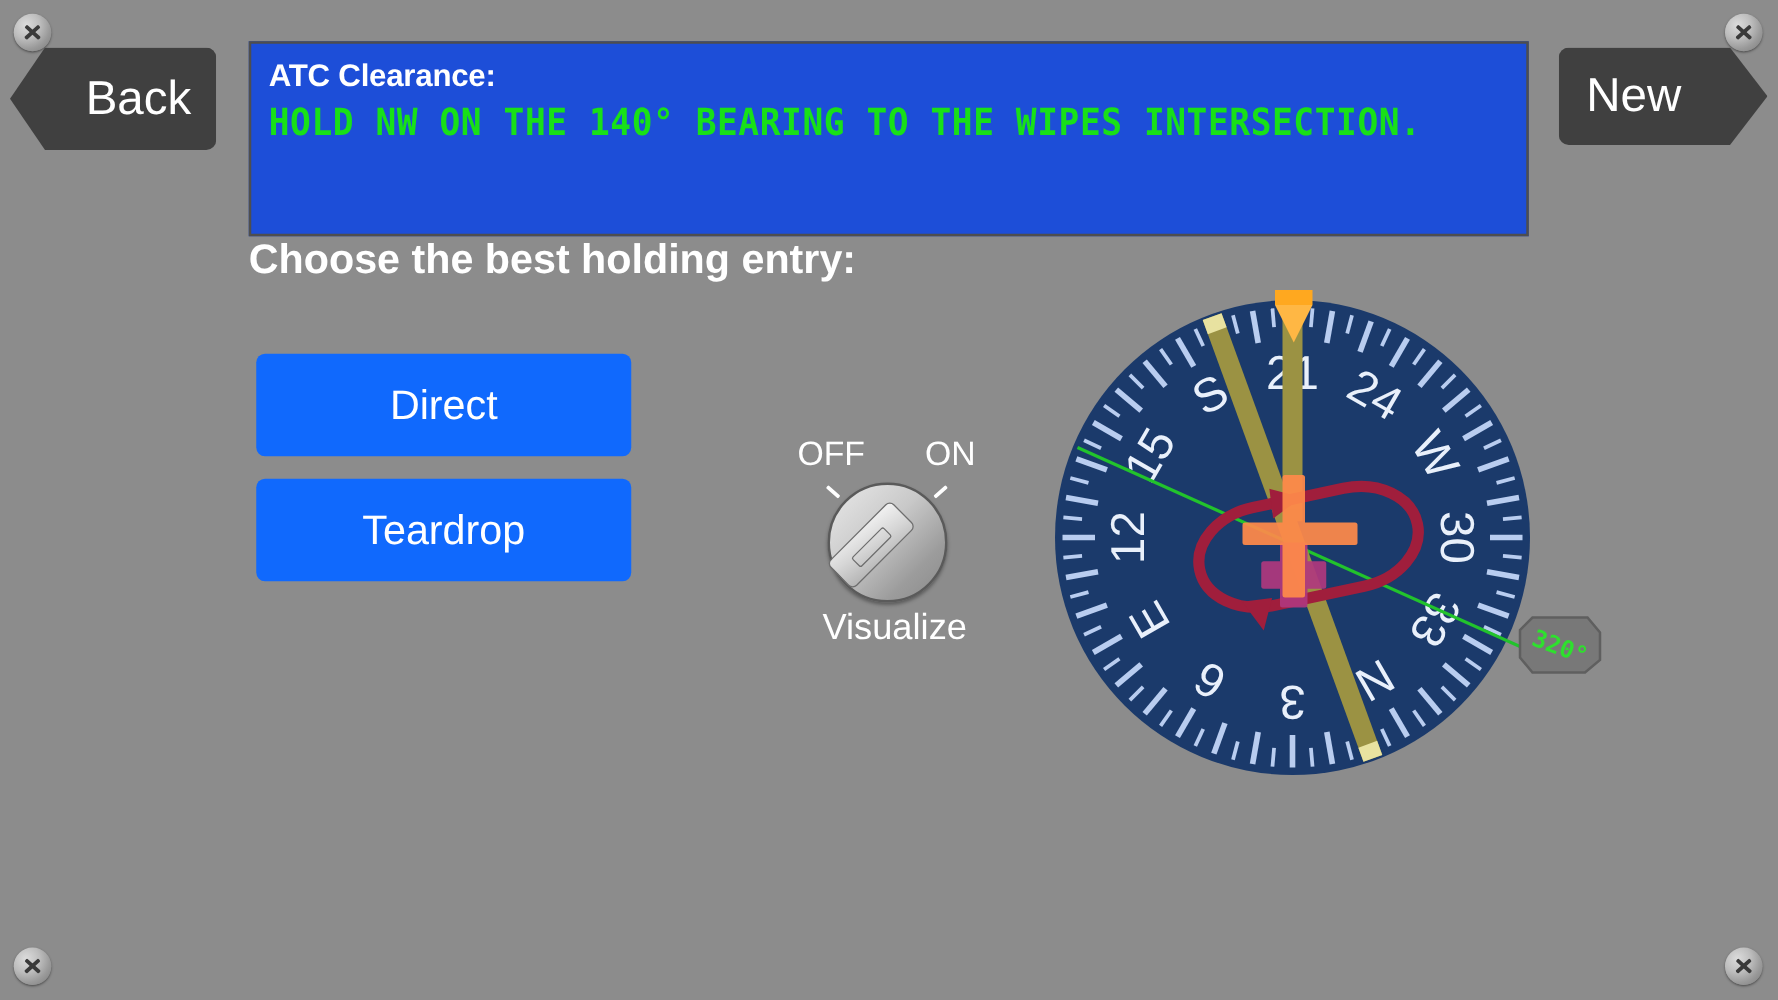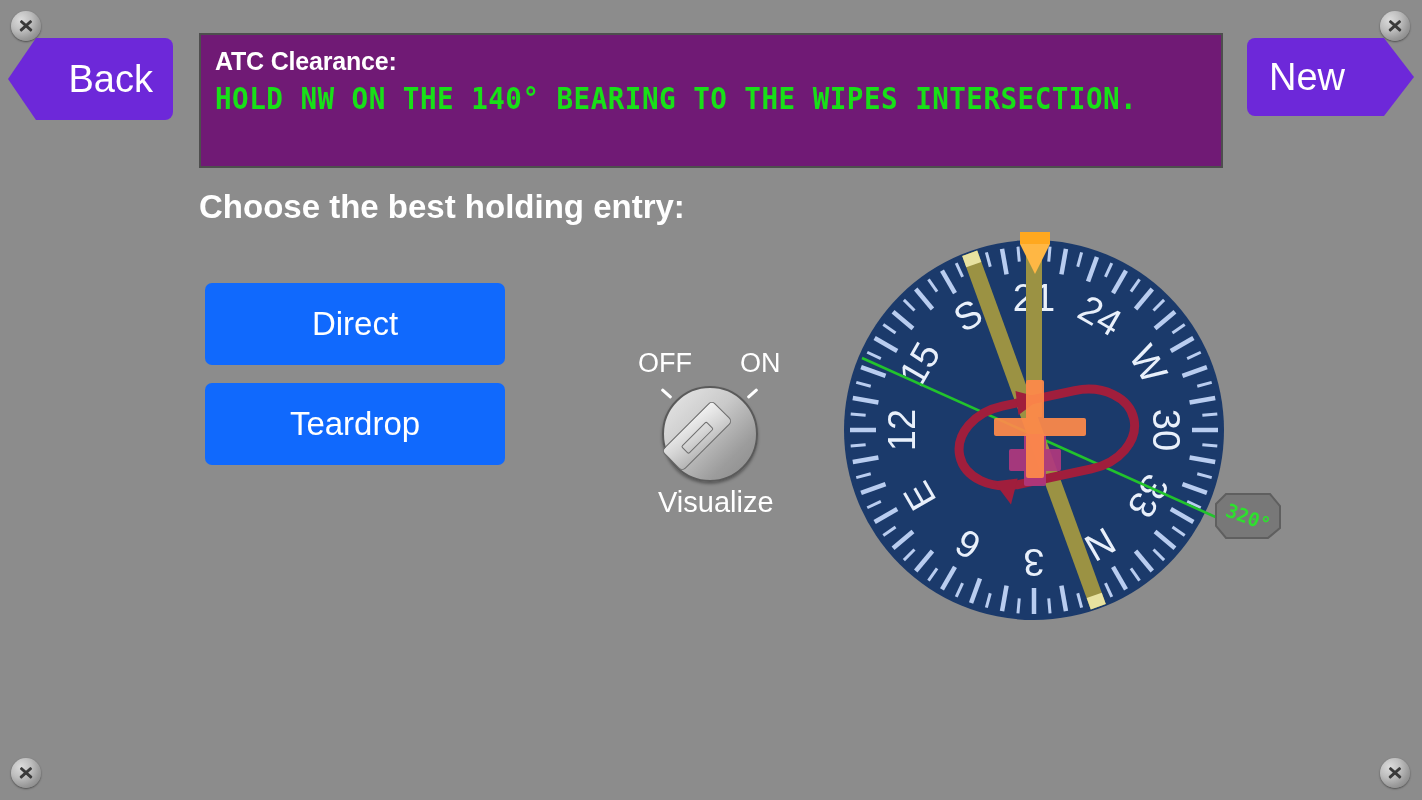--- a/index.html
+++ b/index.html
@@ -23,40 +23,40 @@
   }
   .screw::before{transform:translate(-50%,-50%) rotate(42deg);}
   .screw::after{transform:translate(-50%,-50%) rotate(-42deg);}
   #screw-tl{left:11px;top:11px;}
   #screw-tr{left:1380px;top:11px;}
   #screw-bl{left:11px;top:758px;}
   #screw-br{left:1380px;top:758px;}
 
   
   .pennant{
-    position:absolute;background:#6d28d9;display:flex;align-items:center;
+    position:absolute;background:#404040;display:flex;align-items:center;
     color:#fff;font-size:38px;
   }
   #back-button{
     left:8px;top:38px;width:165px;height:82px;
     clip-path:polygon(28px 0,100% 0,100% 100%,28px 100%,0 50%);
     justify-content:flex-end;padding-right:20px;box-sizing:border-box;
     border-radius:0 8px 8px 0;
   }
   #new-button{
     left:1247px;top:38px;width:167px;height:78px;
     clip-path:polygon(0 0,calc(100% - 30px) 0,100% 50%,calc(100% - 30px) 100%,0 100%);
     justify-content:flex-start;padding-left:22px;box-sizing:border-box;
     border-radius:8px 0 0 8px;
   }
 
   
   #atc-panel{
-    position:absolute;left:199px;top:33px;width:1024px;height:135px;
-    background:#701a75;border:2px solid #4e4e4e;box-sizing:border-box;
+    position:absolute;left:199px;top:33px;width:1024px;height:156px;
+    background:#1d4ed8;border:2px solid #4e4e4e;box-sizing:border-box;
     padding:12px 14px;
   }
   #atc-label{color:#fff;font-size:25px;font-weight:bold;letter-spacing:-0.2px;}
   #atc-message{
     color:#18e018;font-size:30px;margin-top:5px;letter-spacing:0.5px;
     font-family:"DejaVu Sans Mono", monospace;
     font-weight:bold;font-stretch:condensed;
     transform:scaleX(0.92);transform-origin:left center;
     white-space:nowrap;
   }

